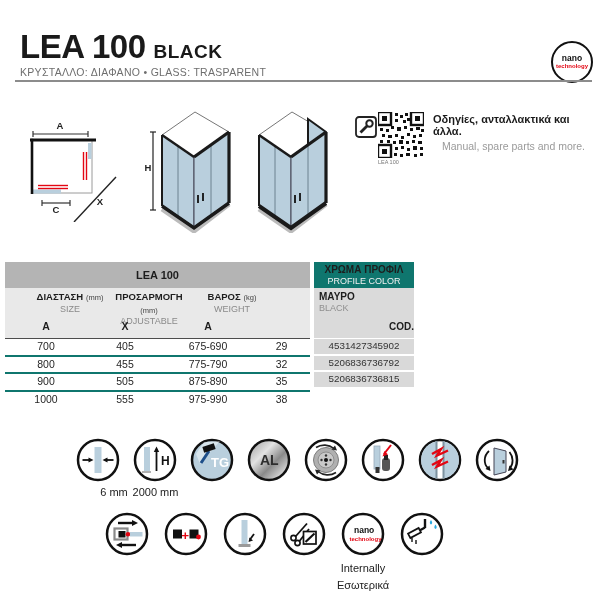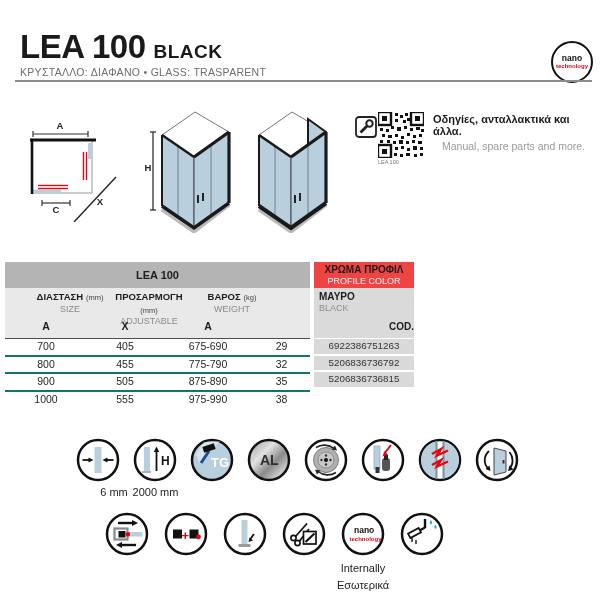--- a/index.html
+++ b/index.html
@@ -24,21 +24,21 @@
   .manual-line2{font-size:10.5px;color:#9a9a9a;padding-left:9px;}
   .qr-caption{left:378px;top:159px;width:46px;font-size:5.5px;color:#777;text-align:left;}
 
   
   .dim-label{font-size:9.5px;font-weight:bold;color:#222;text-align:center;width:20px;}
 
   
   #spec-table{left:5px;top:262px;width:409px;height:142px;font-size:10px;}
   .t-band1-main{left:0;top:0;width:305px;height:26px;background:#b4b4b4;display:flex;align-items:center;justify-content:center;
     font-weight:bold;font-size:11px;color:#1d1d1d;}
-  .t-band1-color{left:309px;top:0;width:100px;height:26px;background:#ef4444;display:flex;flex-direction:column;align-items:center;justify-content:center;line-height:1.15;}
+  .t-band1-color{left:309px;top:0;width:100px;height:26px;background:#0f766e;display:flex;flex-direction:column;align-items:center;justify-content:center;line-height:1.15;}
   .t-color-el{font-weight:bold;font-size:10px;color:#1d1d1d;}
   .t-color-en{font-size:9px;color:#f1f1f1;}
   .t-band2-main{left:0;top:26px;width:305px;height:50px;background:#e9e9e9;}
   .t-cols{position:absolute;left:0;top:3px;width:305px;display:grid;grid-template-columns:82px 76px 90px 57px;margin-left:24px;}
   .t-col{text-align:center;line-height:1.25;}
   .t-col-el{font-weight:bold;font-size:9.5px;color:#1d1d1d;}
   .t-col-unit{font-weight:normal;font-size:7.5px;color:#444;}
   .t-col-en{font-size:9px;color:#8a8a8a;}
   .t-syms{position:absolute;left:0;top:32px;width:305px;display:grid;grid-template-columns:82px 76px 90px 57px;}
   .t-sym{text-align:center;font-weight:bold;font-size:10.5px;color:#1d1d1d;}
@@ -280,21 +280,21 @@
       </div>
       <div class="t-row">
         <div class="t-cell">1000</div>
         <div class="t-cell">555</div>
         <div class="t-cell">975-990</div>
         <div class="t-cell">38</div>
       </div>
     </div>
 
     <div class="abs t-codcells">
-      <div class="t-codcell">6922386751263</div>
+      <div class="t-codcell">4531427345902</div>
       <div class="t-codcell">5206836736792</div>
       <div class="t-codcell">5206836736815</div>
     </div>
   </div>
 
   <div class="abs icons-row1">
     <svg width="44" height="44" viewBox="0 0 44 44">
       <circle cx="22" cy="22" r="20" fill="#fff" stroke="#111" stroke-width="2.5"></circle>
       <rect x="18.5" y="9" width="7" height="26" fill="#b9cfdd"></rect>
       <line x1="6.5" y1="22" x2="14" y2="22" stroke="#111" stroke-width="1.8"></line>

